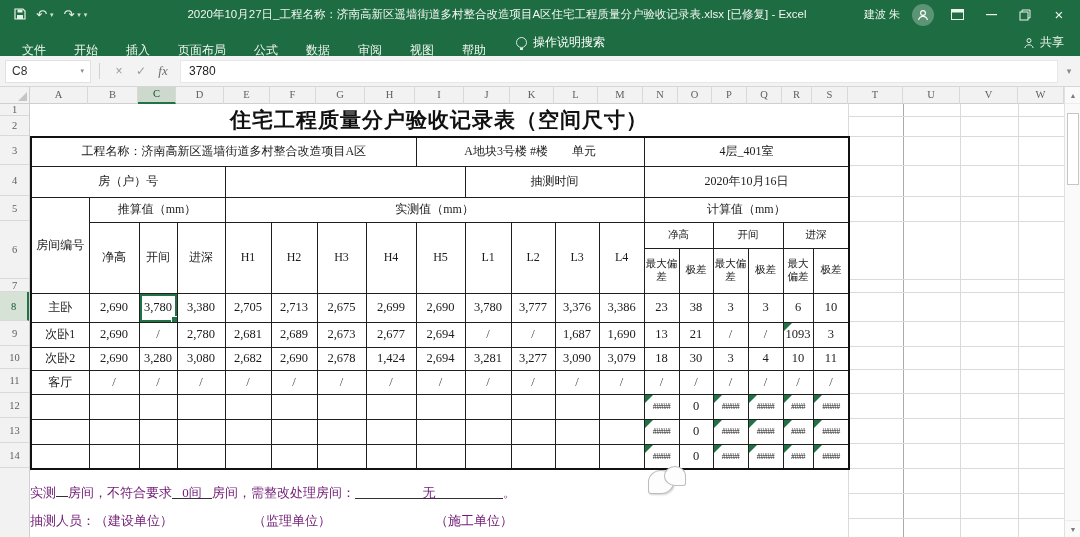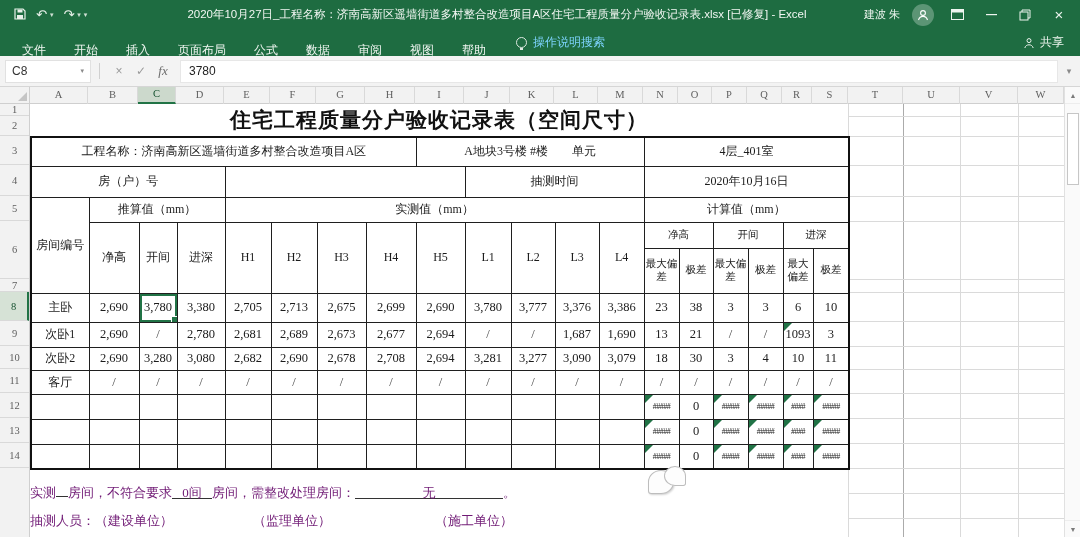--- a/index.html
+++ b/index.html
@@ -18,21 +18,21 @@
   .tb-user{font-size:11px;color:#eef5ef;white-space:nowrap;}
   .avatar{width:22px;height:22px;border-radius:50%;background:rgba(255,255,255,.28);
           display:flex;align-items:center;justify-content:center;}
   .winbtn{width:22px;height:22px;display:flex;align-items:center;justify-content:center;color:#eef5ef;}
   .winbtn svg{display:block;}
   
   .ribbon{position:absolute;left:0;top:29px;width:1080px;height:27px;background:#1e6c41;
           display:flex;align-items:center;color:#fff;}
   #ribbon-tabs{display:flex;align-items:flex-end;height:100%;padding-left:8px;margin-top:16px;}
   .rtab{padding:0 14px;font-size:12px;line-height:27px;color:#f0f6f1;cursor:default;white-space:nowrap;}
-  .rsearch{display:flex;align-items:center;gap:6px;margin-left:16px;font-size:12px;color:#7dd3fc;white-space:nowrap;}
+  .rsearch{display:flex;align-items:center;gap:6px;margin-left:16px;font-size:12px;color:#ffffff;white-space:nowrap;}
   .bulb{width:11px;height:11px;border:1.3px solid #dcE8df;border-radius:50%;position:relative;}
   .bulb:after{content:'';position:absolute;left:3px;bottom:-3px;width:3px;height:2px;background:#dce8df;}
   .rshare{margin-left:auto;display:flex;align-items:center;gap:5px;padding-right:16px;font-size:12px;color:#eef5ef;}
   
   .fbar{position:absolute;left:0;top:56px;width:1080px;height:31px;background:#f3f3f3;
         border-bottom:1px solid #d6d6d6;display:flex;align-items:center;}
   .namebox{width:86px;height:23px;margin-left:5px;background:#fff;border:1px solid #e1e1e1;
            display:flex;align-items:center;padding:0 6px;font-size:12px;color:#333;}
   .namebox .nb-caret{margin-left:auto;font-size:7px;color:#8a8a8a;}
   .fdiv{width:1px;height:16px;background:#d0d0d0;margin:0 8px;}
@@ -375,21 +375,21 @@
             <td class="num">3</td>
           </tr>
           <tr style="height: 23px;">
             <td>次卧2</td>
             <td class="num">2,690</td>
             <td class="num">3,280</td>
             <td class="num">3,080</td>
             <td class="num">2,682</td>
             <td class="num">2,690</td>
             <td class="num">2,678</td>
-            <td class="num">2,708</td>
+            <td class="num">1,424</td>
             <td class="num">2,694</td>
             <td class="num">3,281</td>
             <td class="num">3,277</td>
             <td class="num">3,090</td>
             <td class="num">3,079</td>
             <td class="num">18</td>
             <td class="num">30</td>
             <td class="num">3</td>
             <td class="num">4</td>
             <td class="num">10</td>

